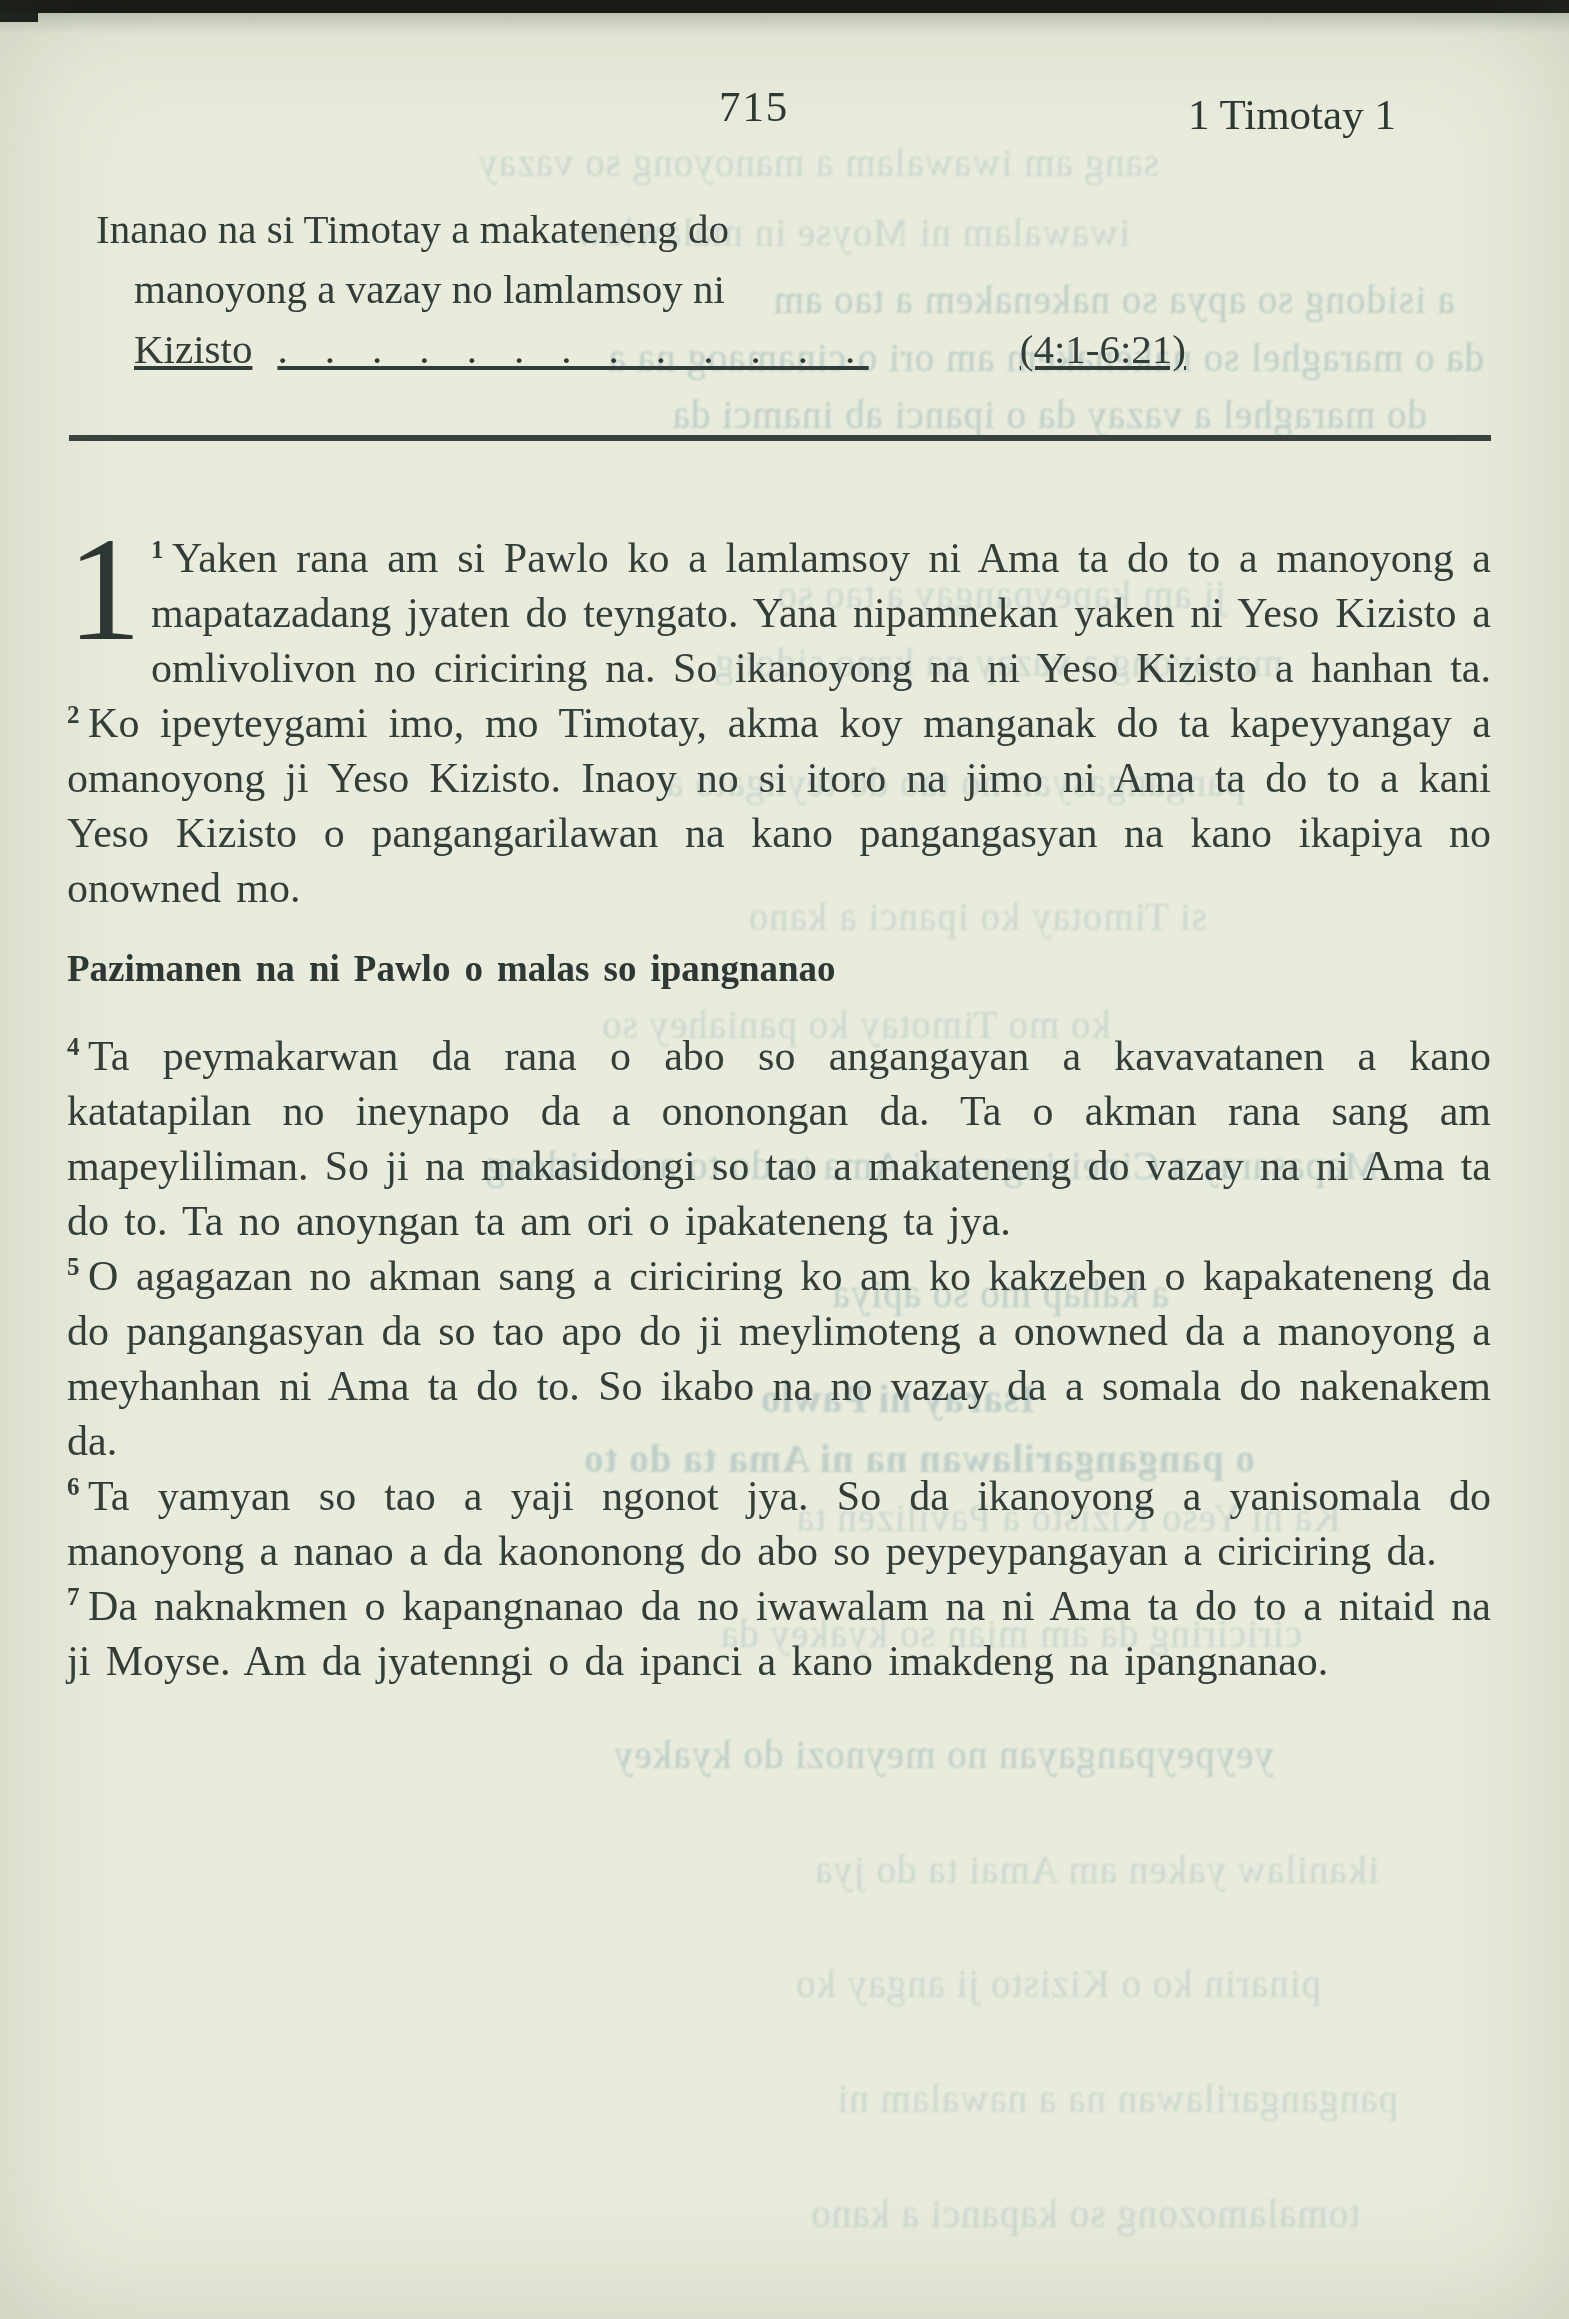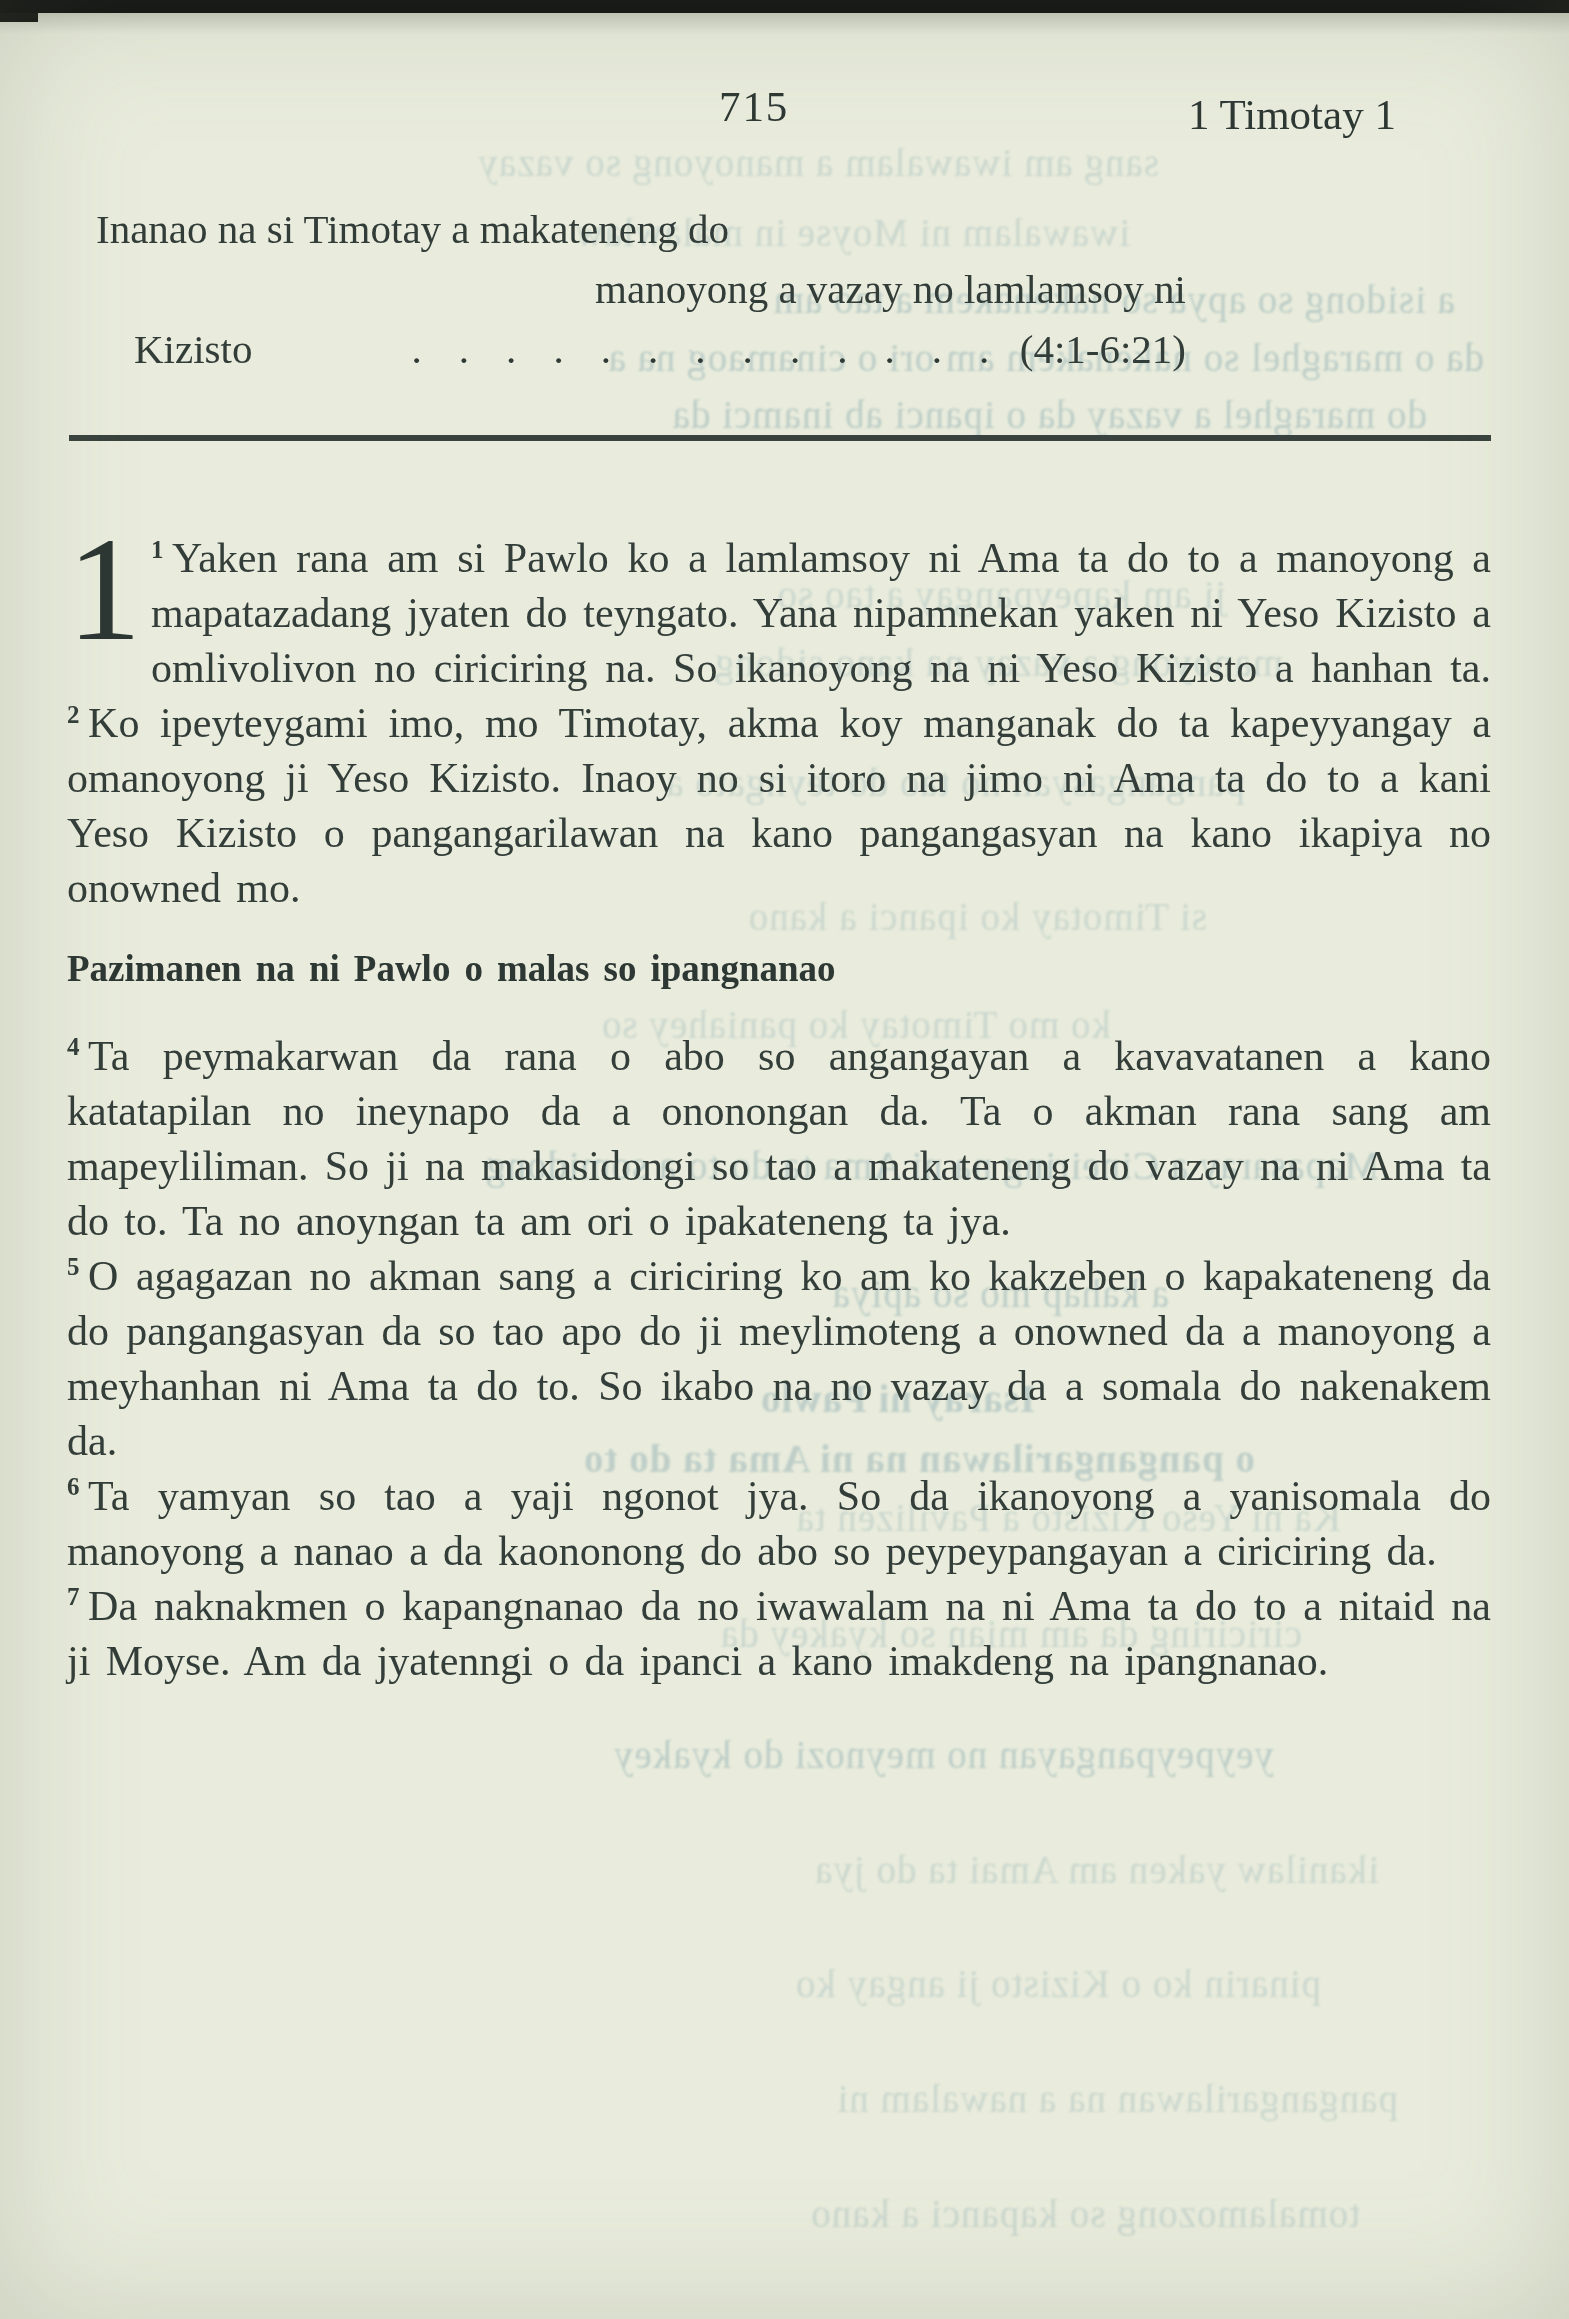--- a/index.html
+++ b/index.html
@@ -30,22 +30,22 @@
     pointer-events:none;
   }
   .bleed span{position:absolute;white-space:nowrap;opacity:0.28;letter-spacing:1px;}
   .bleed span.strong{opacity:0.42;}
   .bleed span.bold{font-weight:bold;opacity:0.40;}
   
   .pagenum{position:absolute;top:82px;left:719px;font-size:43px;letter-spacing:1.9px;color:#2e3834;text-align:center;}
   .running{position:absolute;top:90px;left:1188px;font-size:43px;color:#2e3834;}
   
   .intro{position:absolute;left:96px;top:199px;width:1090px;font-size:41px;line-height:60px;color:#323c38;}
-  .intro .cont{padding-left:38px;text-align:right;}
-  .i3{display:flex;align-items:baseline;}
+  .intro .cont{padding-left:38px;}
+  .i3{display:flex;align-items:baseline;text-decoration:underline;}
   .i3 .dots{flex:1;overflow:hidden;white-space:nowrap;letter-spacing:13.4px;padding:0 17px 0 25px;color:#2f3935;}
   .i3 .ref{white-space:nowrap;}
   
   .rule{position:absolute;left:69px;top:435px;width:1422px;height:5.7px;background:#39423e;}
   
   .column{
     position:absolute;left:67px;top:531px;width:1424px;
     font-size:42px;line-height:55px;
     text-align:justify;
     word-spacing:4.8px;

